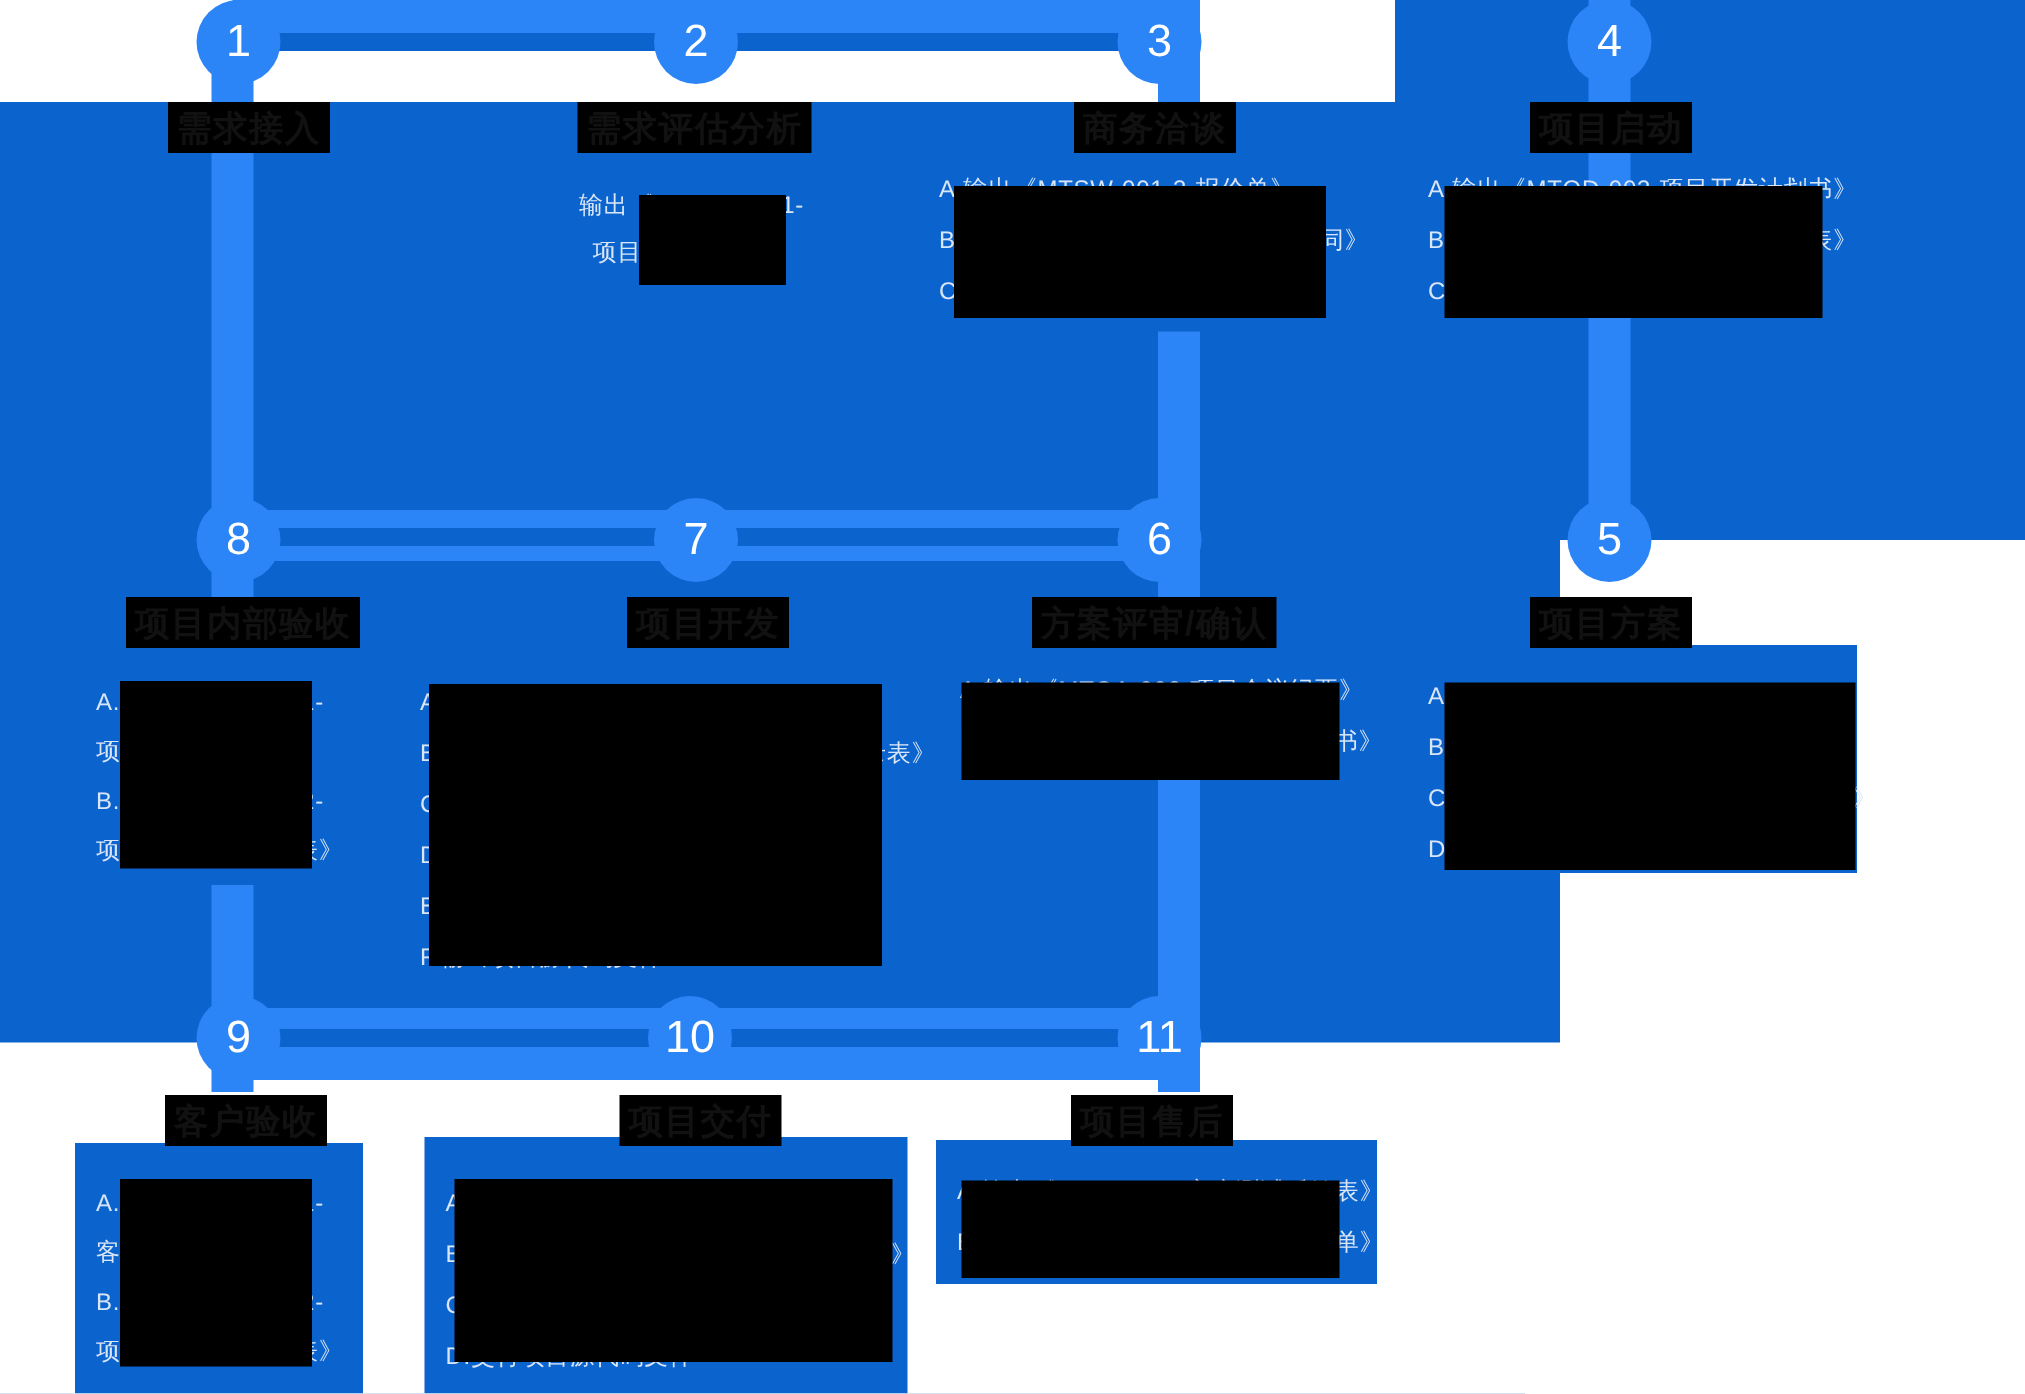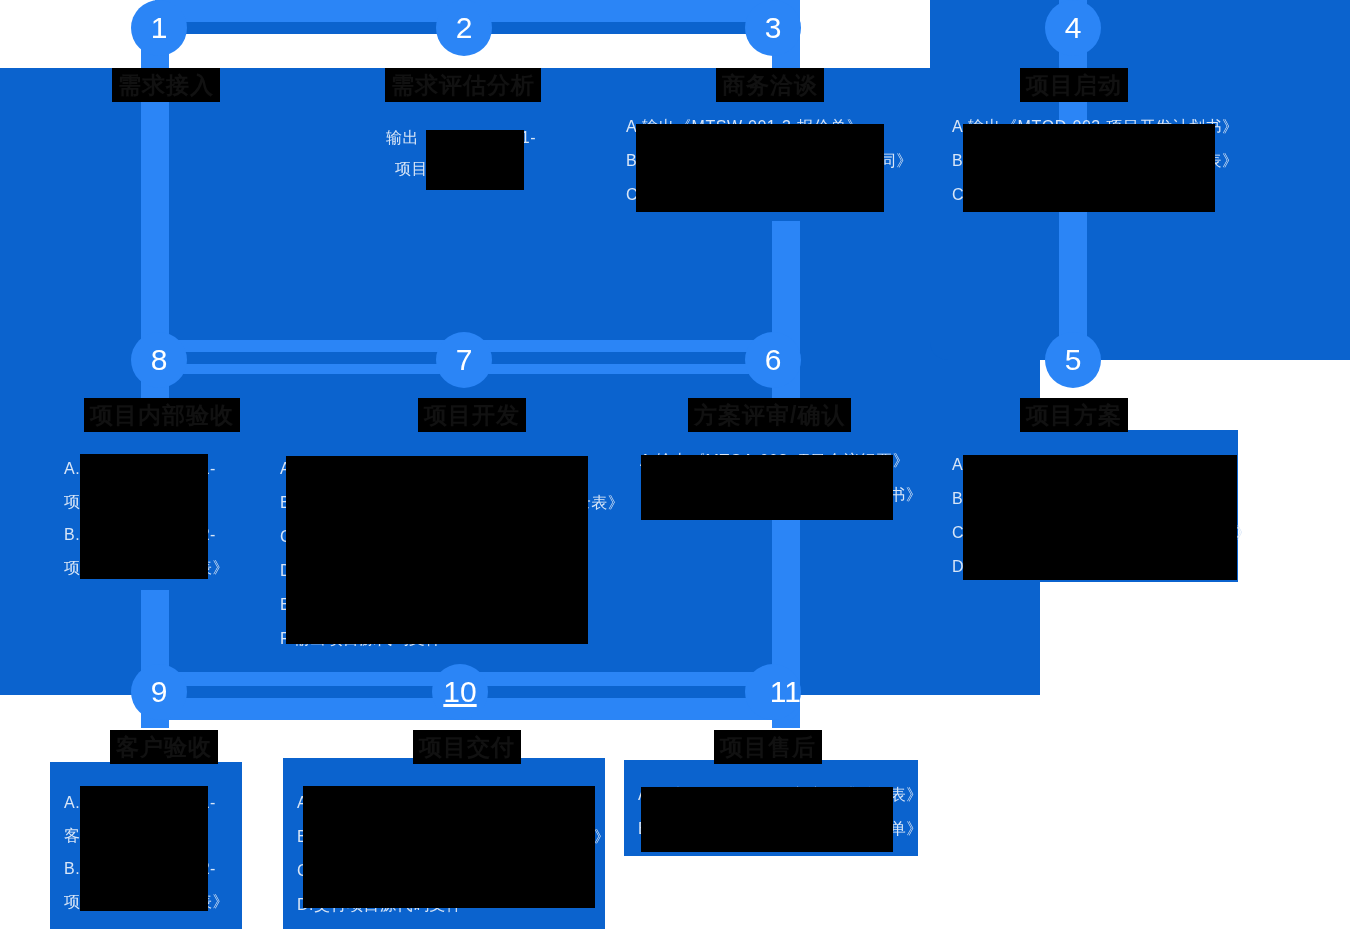--- a/index.html
+++ b/index.html
@@ -125,24 +125,24 @@
   <div class="node" style="left:436px;top:332px;">
       <span>7</span>
     </div>
   <div class="node" style="left:131px;top:332px;">
       <span>8</span>
     </div>
 
   <div class="node" style="left:131px;top:664px;">
       <span>9</span>
     </div>
-  <div class="node" style="left:432px;top:664px;text-decoration:underline;">
+  <div class="node" style="left:432px;top:664px;">
       <span>10</span>
     </div>
-  <div class="node" style="left:745px;top:664px;justify-content:flex-end;">
+  <div class="node" style="left:745px;top:664px;">
       <span>11</span>
     </div>
 
   <div class="title" style="left:112px;top:68px;">需求接入</div>
   <div class="title" style="left:385px;top:68px;">需求评估分析</div>
   <div class="title" style="left:716px;top:68px;">商务洽谈</div>
   <div class="title" style="left:1020px;top:68px;">项目启动</div>
 
   <div class="title" style="left:1020px;top:398px;">项目方案</div>
   <div class="title" style="left:688px;top:398px;">方案评审/确认</div>

